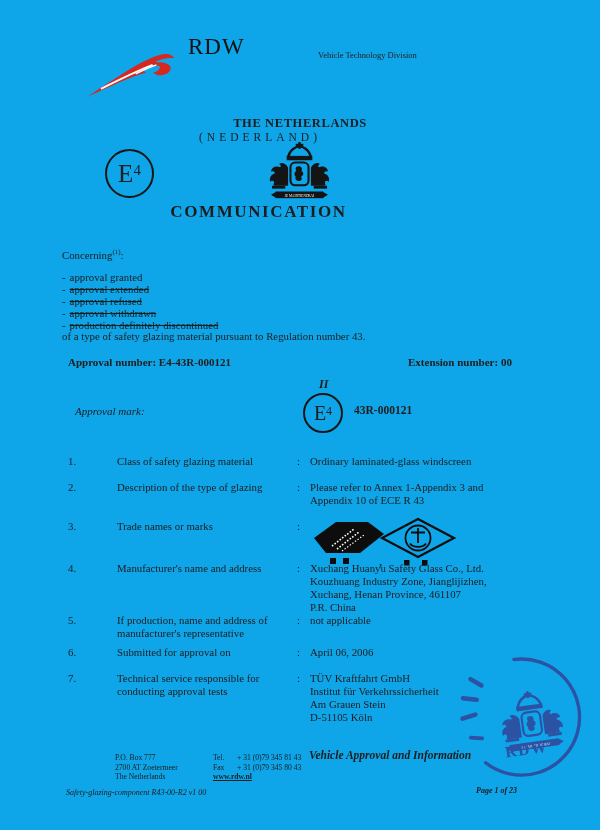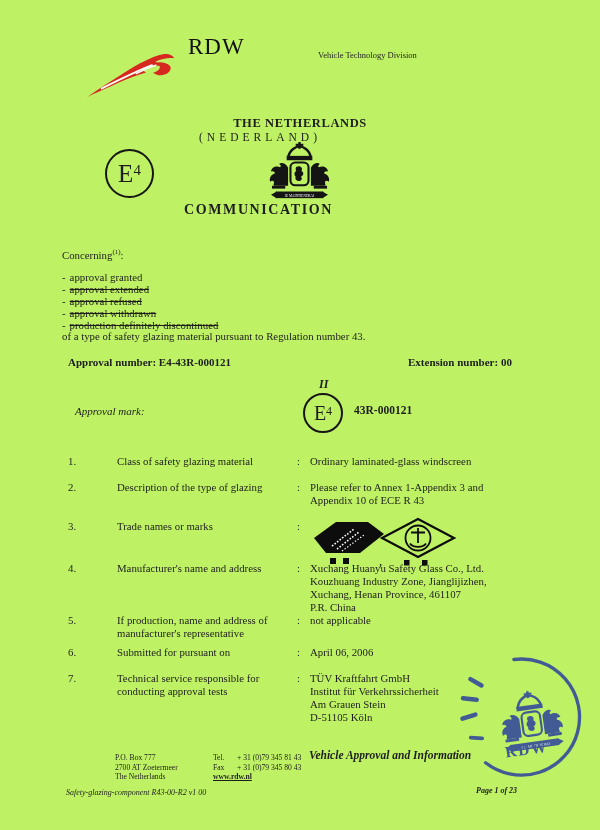--- a/index.html
+++ b/index.html
@@ -1,31 +1,31 @@
 <!DOCTYPE html>
 <html><head>
 <meta charset="utf-8">
 <style>
   html,body{margin:0;padding:0;background:#ffffff;}
   .page{
-    position:relative;width:600px;height:830px;background:#bef264;
+    position:relative;width:600px;height:830px;background:#0ea5e9;
     font-family:"Liberation Serif","DejaVu Serif",serif;color:#1d1d1d;
     overflow:hidden;
   }
   .abs{position:absolute;}
   .ml{white-space:pre-line;}
 
   
   .org{left:188px;top:34px;font-size:23px;letter-spacing:1px;color:#111;}
   .division{left:318px;top:50px;font-size:8.5px;color:#222;}
 
   
   .country{left:0;top:116px;width:600px;text-align:center;font-weight:bold;font-size:12.5px;letter-spacing:.6px;}
   .country-native{left:0;top:131px;width:520px;text-align:center;font-size:11.5px;letter-spacing:4px;}
-  .communication{left:0;top:202px;width:517px;text-align:center;font-weight:bold;font-size:14px;letter-spacing:1.6px;}
+  .communication{left:0;top:202px;width:517px;text-align:center;font-weight:bold;font-size:17px;letter-spacing:1.6px;}
 
   
   .e-circle{border:2px solid #161616;border-radius:50%;display:flex;align-items:center;justify-content:center;background:transparent;}
   .e4-big{left:105px;top:149px;width:45px;height:45px;}
   .e4-big .e-letter{font-size:25px;line-height:1;}
   .e4-big .e-digit{font-size:15px;line-height:1;margin-top:-6px;}
   .e4-small{left:303px;top:393px;width:36px;height:36px;}
   .e4-small .e-letter{font-size:20px;line-height:1;}
   .e4-small .e-digit{font-size:12px;line-height:1;margin-top:-4px;}
 
@@ -207,21 +207,21 @@
     <div class="item-row r5">
       <div>5.</div>
       <div class="ml">If production, name and address of
 manufacturer's representative</div>
       <div>:</div>
       <div class="ml">not applicable</div>
     </div>
 
     <div class="item-row r6">
       <div>6.</div>
-      <div>Submitted for pursuant on</div>
+      <div>Submitted for approval on</div>
       <div>:</div>
       <div class="ml">April 06, 2006</div>
     </div>
 
     <div class="item-row r7">
       <div>7.</div>
       <div class="ml">Technical service responsible for
 conducting approval tests</div>
       <div>:</div>
       <div class="ml">TÜV Kraftfahrt GmbH

